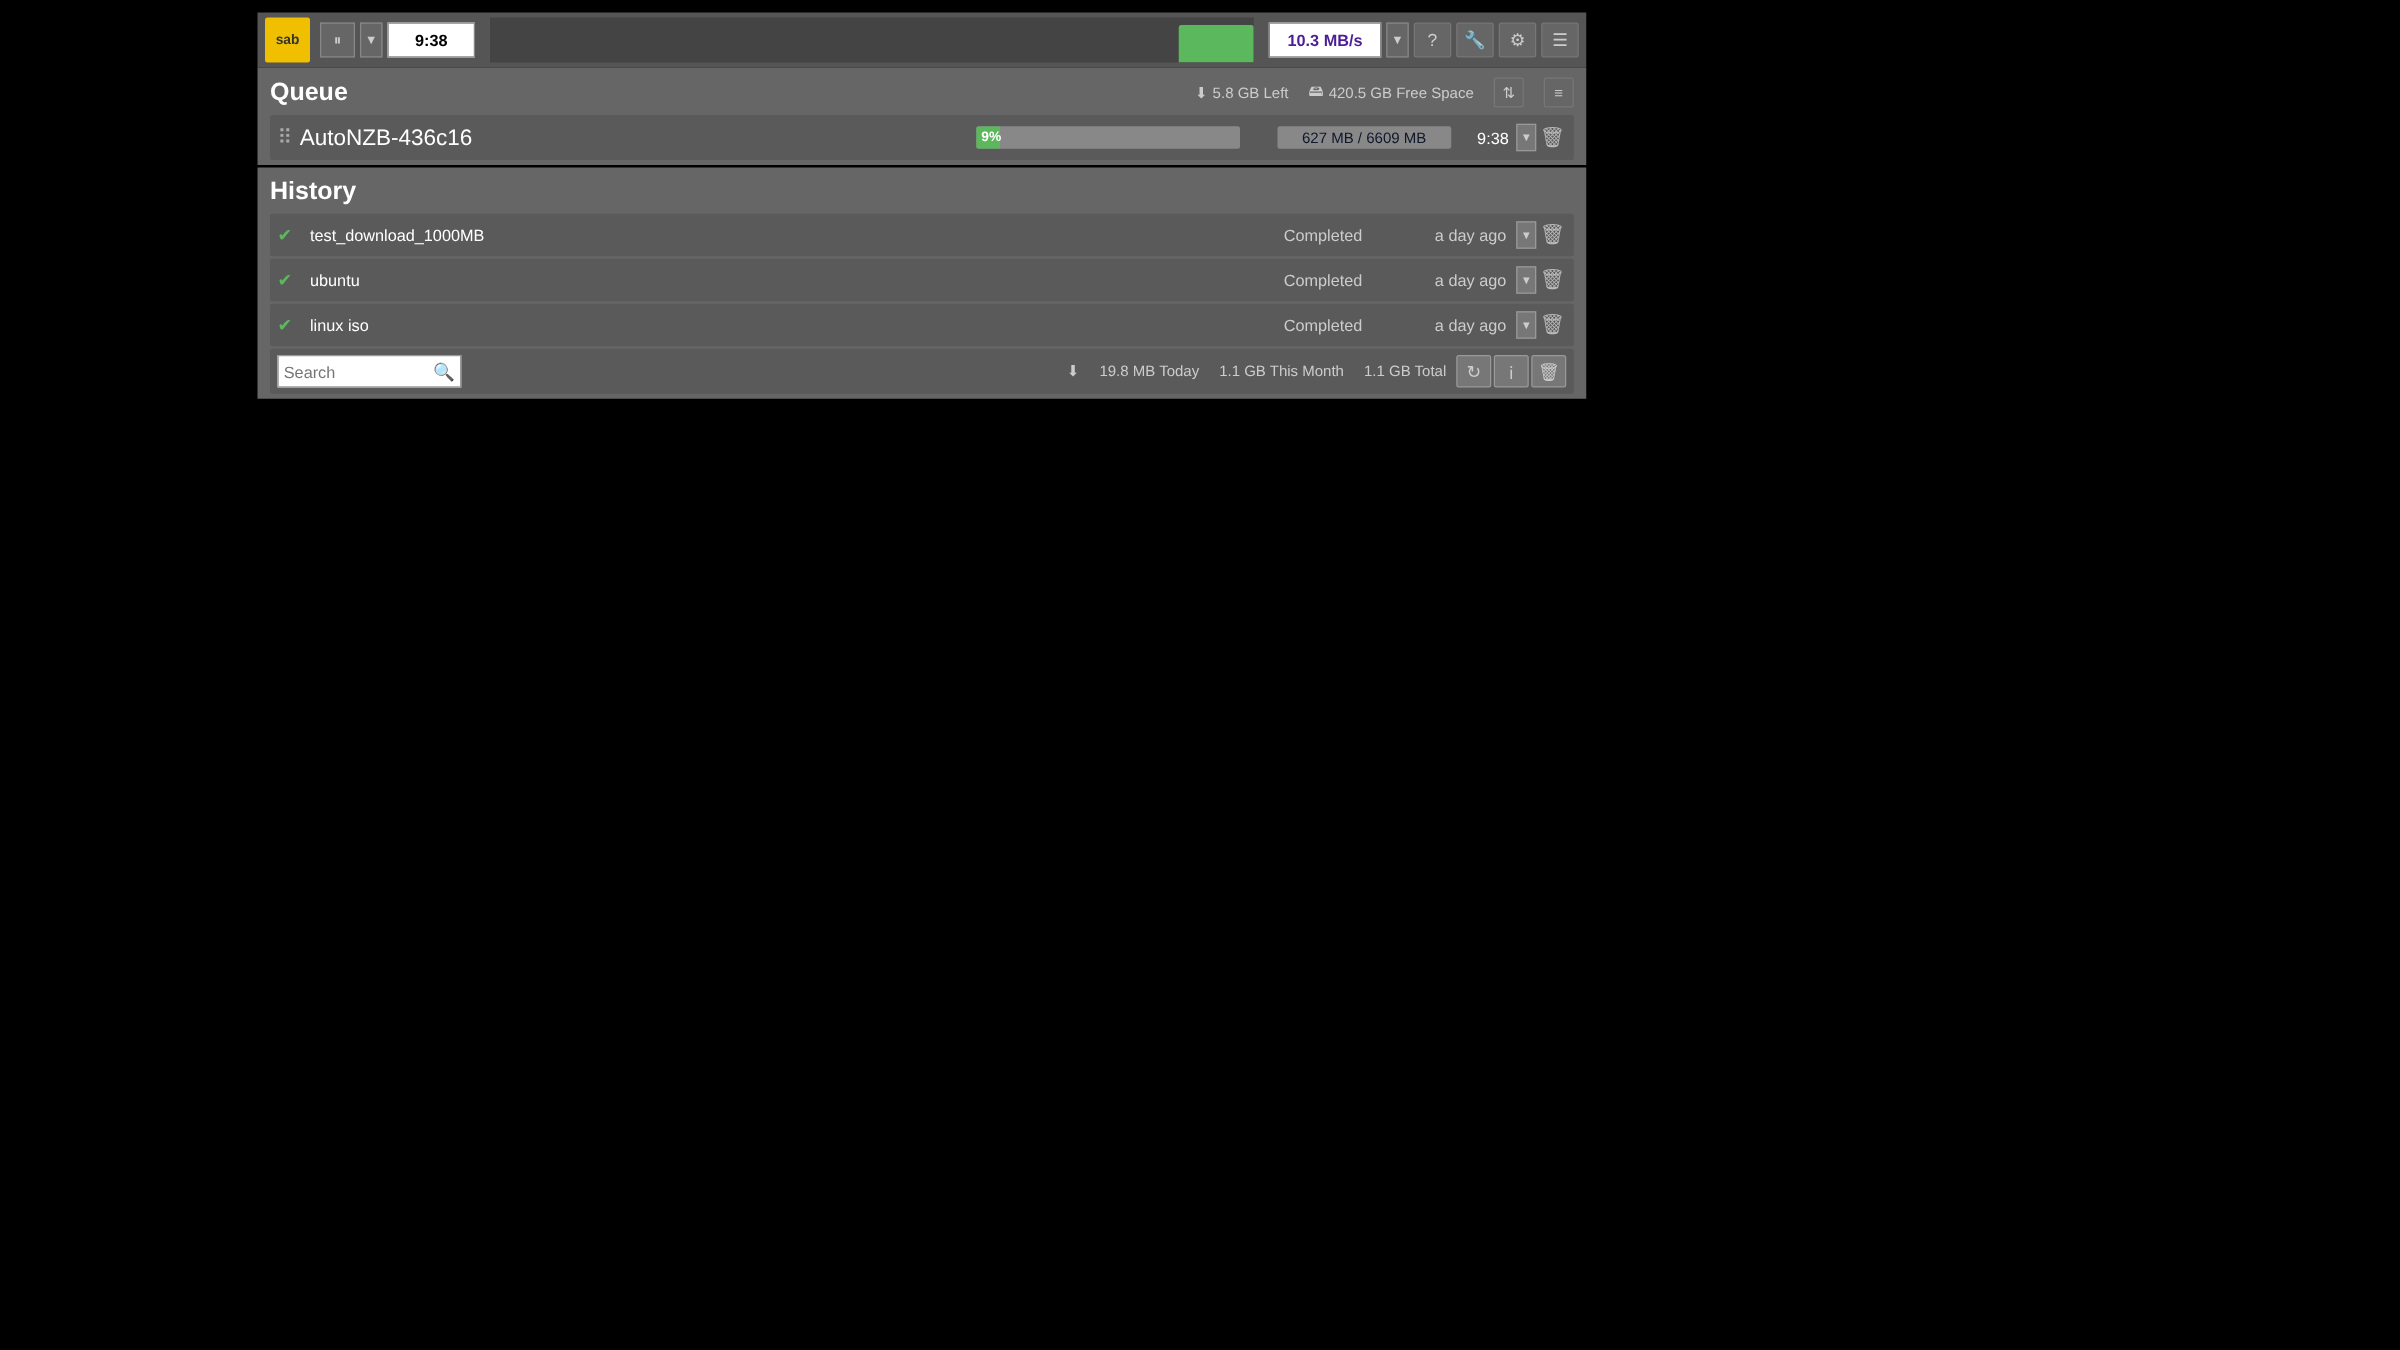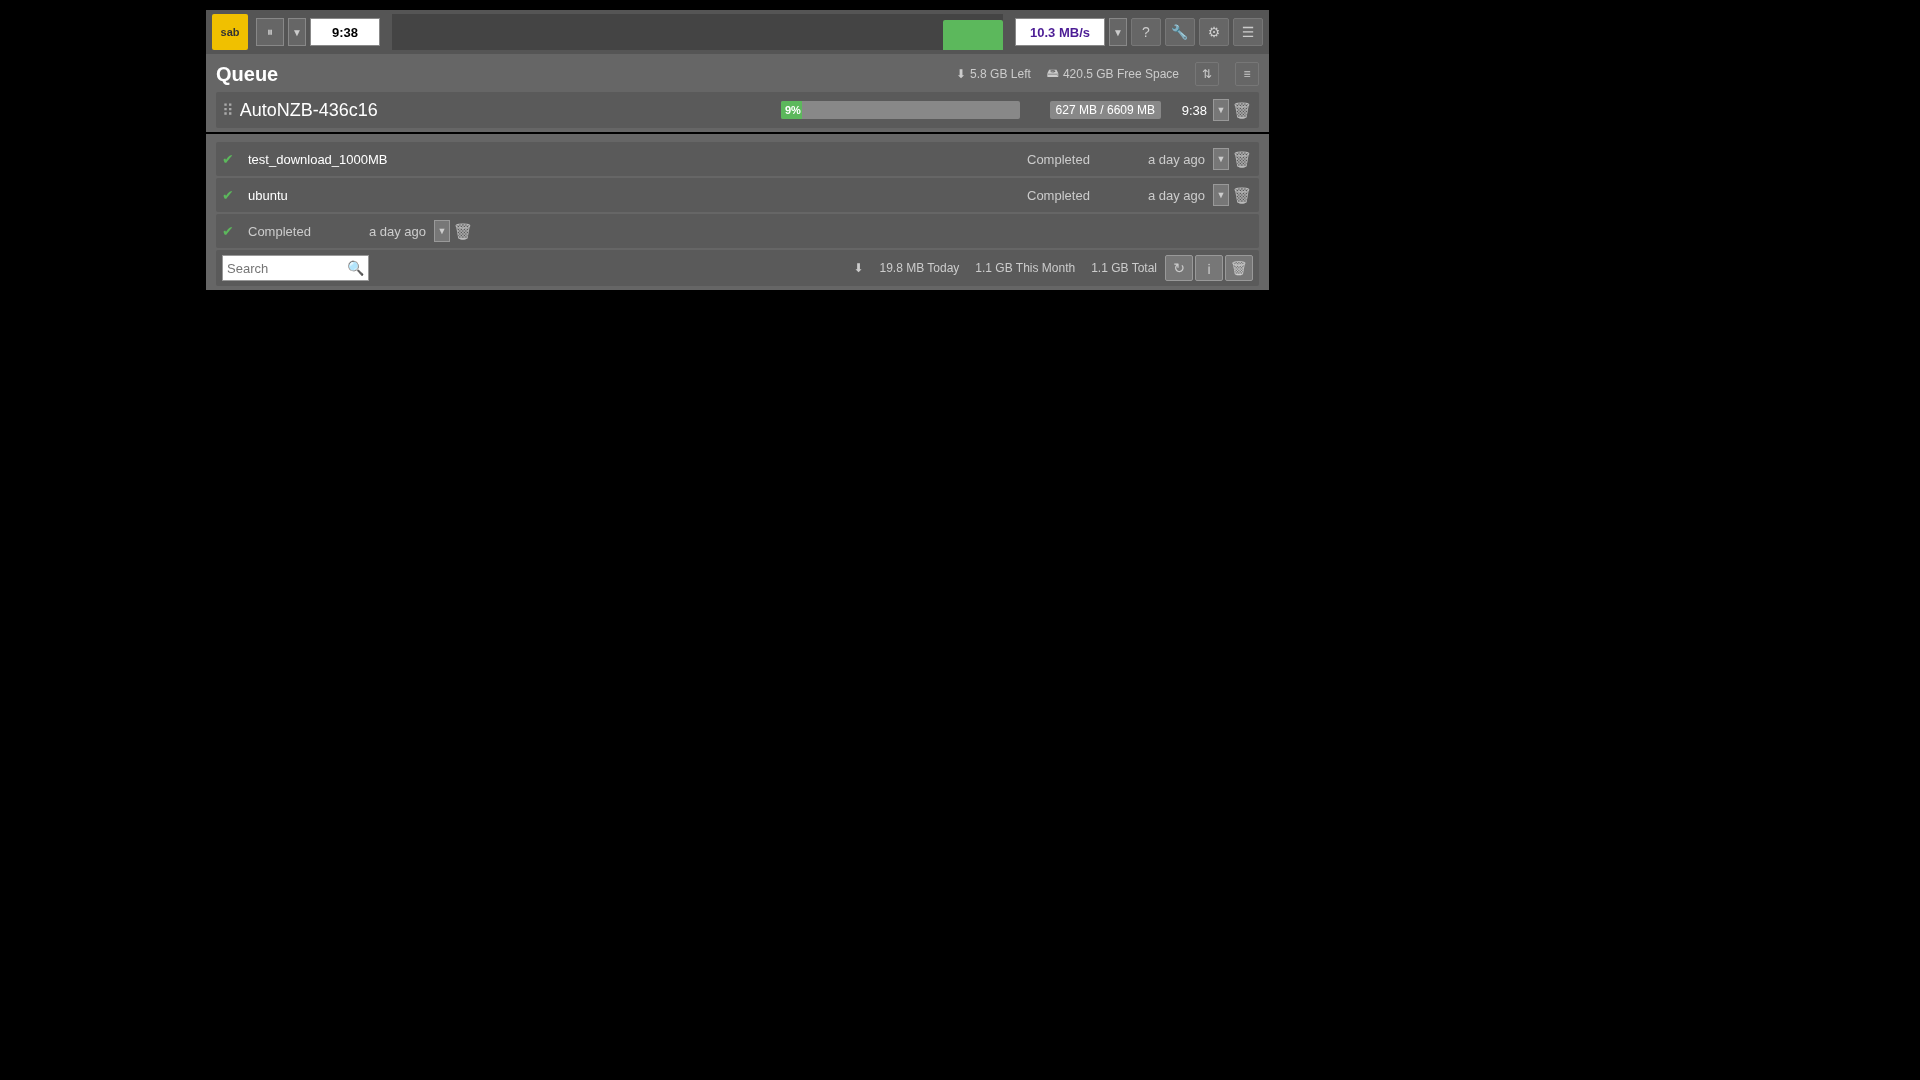--- a/index.html
+++ b/index.html
@@ -232,23 +232,23 @@
       left: 4px;
       top: 50%;
       transform: translateY(-50%);
       font-size: 11px;
       color: #fff;
       font-weight: bold;
     }
 
     .progress-size {
       background: #888;
-      color: #ffffff;
+      color: #0f172a;
       font-size: 12px;
-      padding: 2px 6px;
+      padding: 2px 20px;
       border-radius: 2px;
       white-space: nowrap;
       margin-left: 24px;
     }
 
     .queue-time {
       color: #fff;
       font-size: 13px;
       min-width: 40px;
       text-align: right;
@@ -472,20 +472,23 @@
       <div class="row-actions">
         <button class="row-dropdown">▼</button>
         <button class="row-delete">
           <span>🗑</span>
         </button>
       </div>
     </div>
   </div>
 
   <div class="history-section">
+    <div class="section-header">
+      <span class="section-title">History</span>
+    </div>
 
     <div class="history-row">
       <span class="check-icon">✔</span>
       <span class="history-name">test_download_1000MB</span>
       <span class="history-status">Completed</span>
       <span class="history-time">a day ago</span>
       <div class="row-actions">
         <button class="row-dropdown">▼</button>
         <button class="row-delete">
           <span>🗑</span>
@@ -501,20 +504,21 @@
       <div class="row-actions">
         <button class="row-dropdown">▼</button>
         <button class="row-delete">
           <span>🗑</span>
         </button>
       </div>
     </div>
 
     <div class="history-row">
       <span class="check-icon">✔</span>
+      <span class="history-name">linux iso</span>
       <span class="history-status">Completed</span>
       <span class="history-time">a day ago</span>
       <div class="row-actions">
         <button class="row-dropdown">▼</button>
         <button class="row-delete">
           <span>🗑</span>
         </button>
       </div>
     </div>
 

